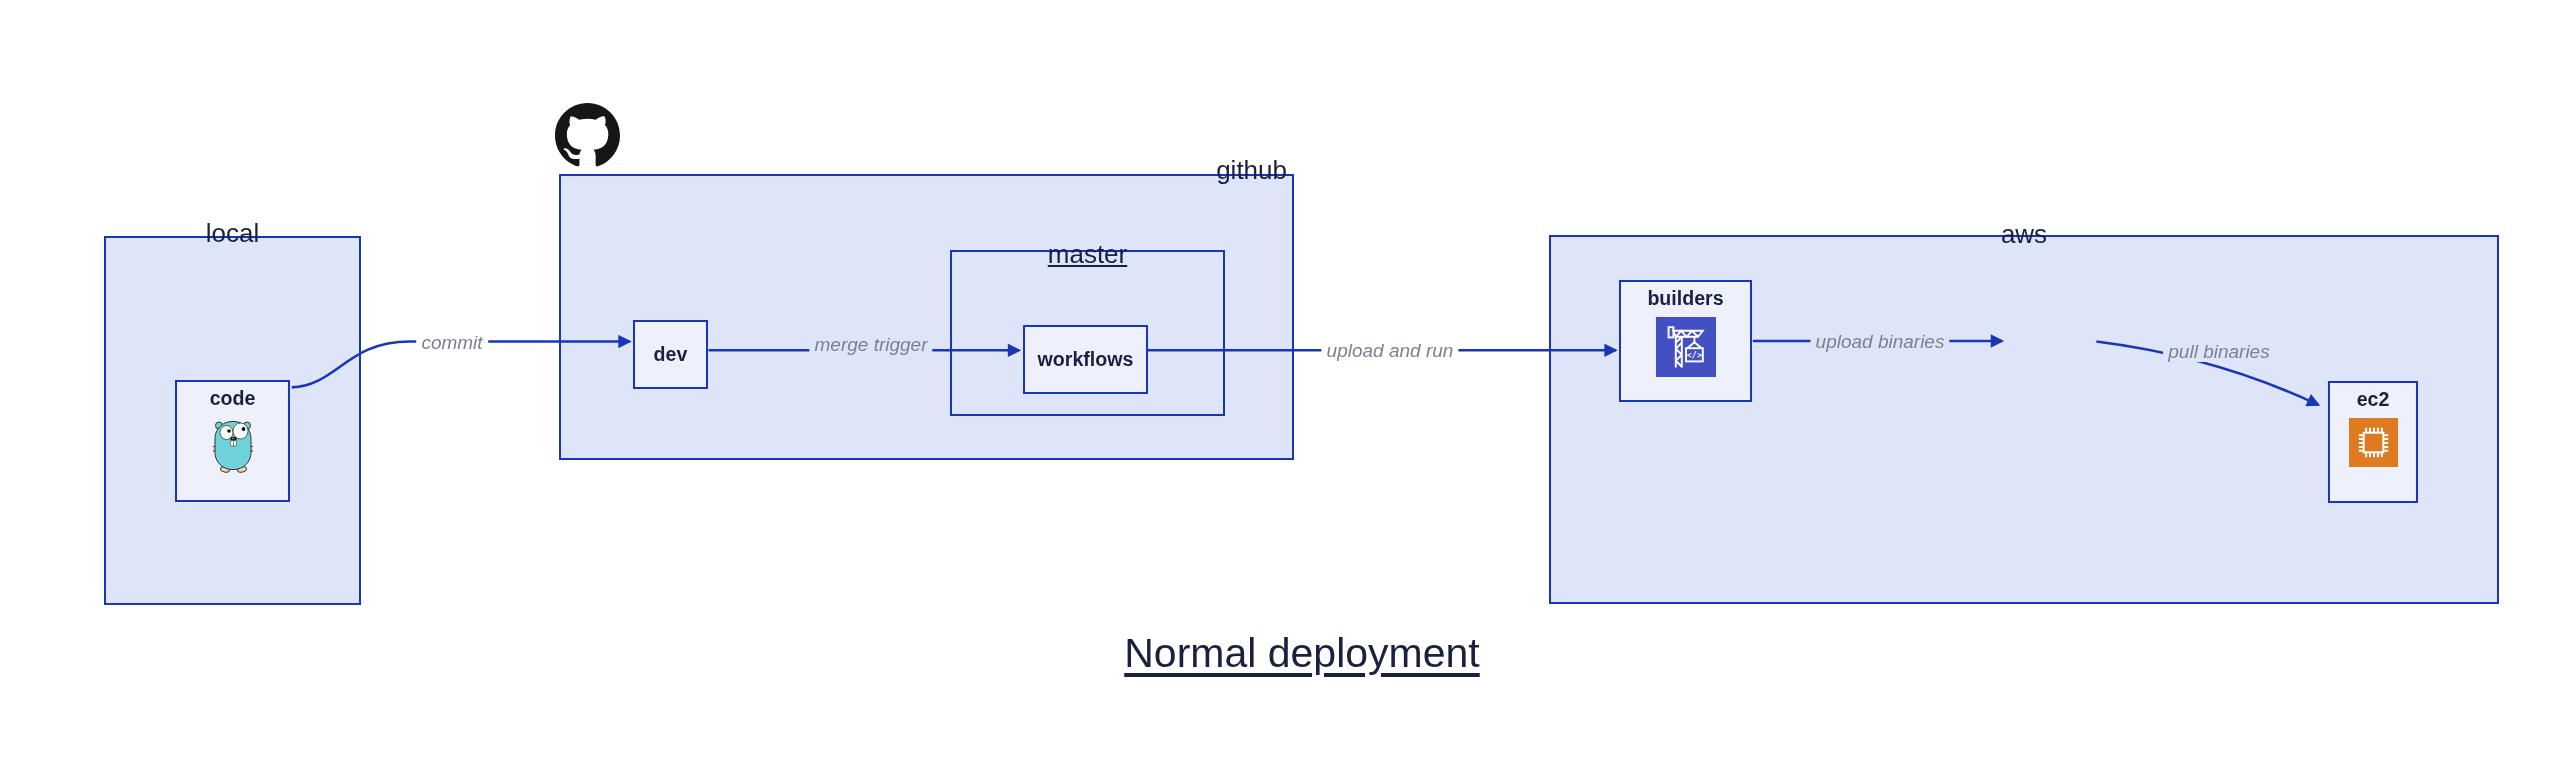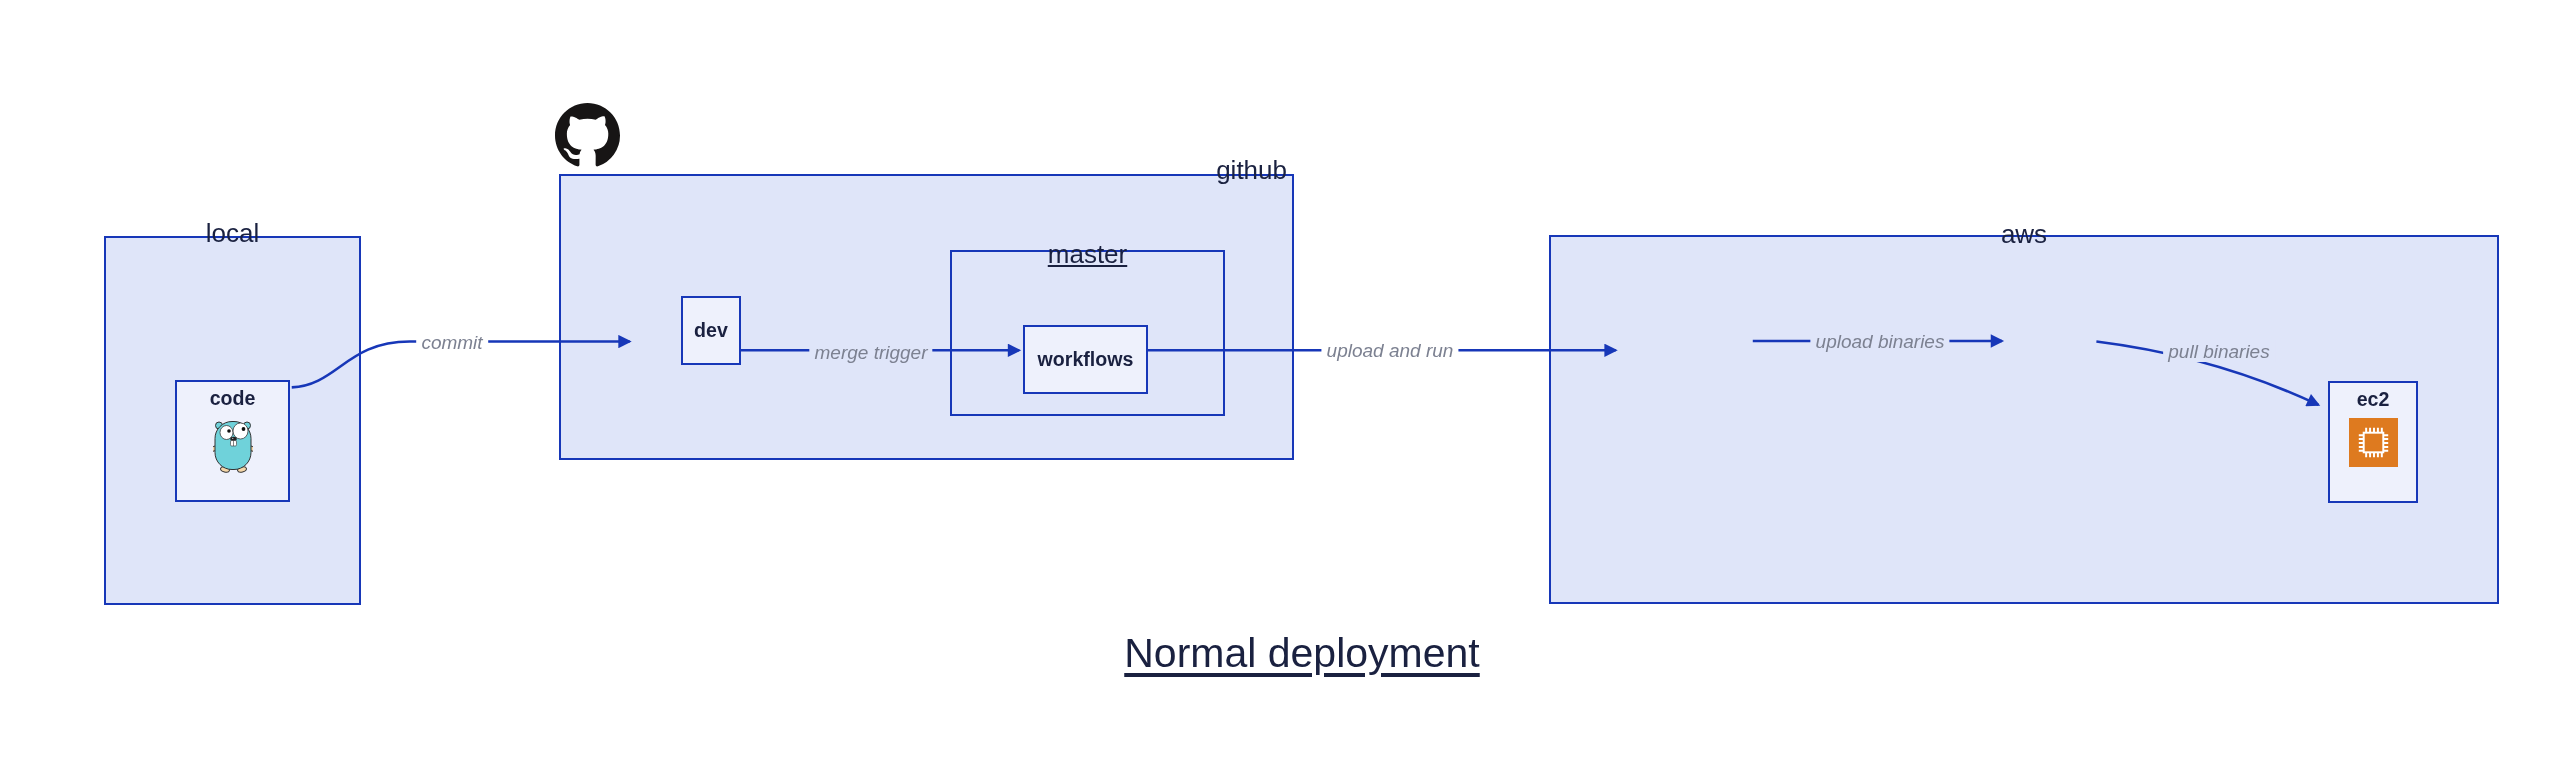--- a/index.html
+++ b/index.html
@@ -23,35 +23,35 @@
   #group-local  {left:104px;  top:236px; width:257px;  height:369px;}
   #label-local  {left:104px;  top:197px; width:257px;  text-align:center;}
   #group-github {left:559px; top:174px; width:735px; height:286px;}
   #label-github {left:559px; top:134px; width:728px; text-align:right;}
   #group-master {left:950px; top:250px; width:275px;  height:166px;}
   #label-master {left:950px; top:218px; width:275px;  text-align:center;text-decoration:underline;}
   #group-aws    {left:1549px; top:235px; width:950px; height:369px;}
   #label-aws    {left:1549px; top:198px; width:950px; text-align:center;}
 
   #node-code     {left:175px;  top:380px; width:115px; height:122px;}
-  #node-dev      {left:633px; top:296px; width:60px; height:69px;margin-left:48px;}
+  #node-dev      {left:633px; top:320px; width:75px; height:69px;}
   #node-workflows{left:1023px; top:325px; width:125px; height:69px;}
   #node-builders {left:1619px; top:280px; width:133px; height:122px;}
   #node-s3       {left:2006px; top:280px; width:91px; height:122px;}
   #node-ec2      {left:2328px; top:381px; width:90px; height:122px;}
 
   #octocat{position:absolute;left:555px;top:103px;width:65px;height:65px;}
 
   #edges{position:absolute;left:0;top:0;pointer-events:none;}
   .edge{stroke:var(--stroke-blue);stroke-width:5;fill:none;}
 
   .edge-label{position:absolute;transform:translate(-50%,-50%);white-space:nowrap;
       font-size:19px;font-style:italic;color:var(--edge-label);line-height:1;padding:1.5px 5.2px;}
   #elabel-commit{left:452px; top:342px;background:var(--canvas-bg);}
-  #elabel-merge {left:871px;top:352px;background:var(--group-fill);}
+  #elabel-merge {left:871px;top:344px;background:var(--group-fill);}
   #elabel-run   {left:1390px;top:350px;background:var(--canvas-bg);}
   #elabel-upbin {left:1880px;top:341px;background:var(--group-fill);}
   #elabel-pull  {left:2219px;top:351px;background:var(--group-fill);}
 
   #diagram-title{position:absolute;left:0;top:630px;width:2604px;text-align:center;
       font-size:41px;color:var(--dark-text);
       text-decoration:underline;text-decoration-thickness:3.6px;text-underline-offset:6.2px;}
 
   .aws-icon{display:block;}
 </style>
@@ -119,20 +119,37 @@
   </div>
 
   <div class="node v-center" id="node-dev">
     <div class="node-label">dev</div>
   </div>
 
   <div class="node v-center" id="node-workflows">
     <div class="node-label">workflows</div>
   </div>
 
+  <div class="node" id="node-builders">
+    <div class="node-label">builders</div>
+    <svg class="icon aws-icon" width="60" height="60" viewBox="0 0 100 100">
+      <rect x="0" y="0" width="100" height="100" style="fill:var(--codebuild-indigo)"></rect>
+      <g stroke="#fff" stroke-width="3.2" fill="none">
+        <rect x="21" y="17" width="8" height="17"></rect>
+        <path d="M29 23 H78 L70 33 H33 Z"></path>
+        <path d="M33 33 L42 23 L51 33 L60 23 L70 33"></path>
+        <path d="M33 33 V84 M43 33 V84"></path>
+        <path d="M33 43 L43 33 M43 43 L33 53 M33 53 L43 63 M43 63 L33 73 M33 73 L43 83"></path>
+        <path d="M64 33 V44"></path>
+        <path d="M52 52 L64 42 L76 52"></path>
+        <rect x="50" y="52" width="28" height="22"></rect>
+      </g>
+      <text x="64" y="68" text-anchor="middle" fill="#fff" font-size="14" font-weight="bold" font-family="'DejaVu Sans Mono',monospace">&lt;/&gt;</text>
+    </svg>
+  </div>
 
 
   <div class="node" id="node-ec2">
     <div class="node-label">ec2</div>
     <svg class="icon aws-icon" width="49" height="49" viewBox="0 0 100 100">
       <rect x="0" y="0" width="100" height="100" style="fill:var(--ec2-orange)"></rect>
       <g stroke="#fff" stroke-width="4" fill="none">
         <rect x="30" y="30" width="40" height="40"></rect>
         <path d="M35 30 V20 M43 30 V20 M51 30 V20 M59 30 V20 M67 30 V20"></path>
         <path d="M35 80 V70 M43 80 V70 M51 80 V70 M59 80 V70 M67 80 V70"></path>

